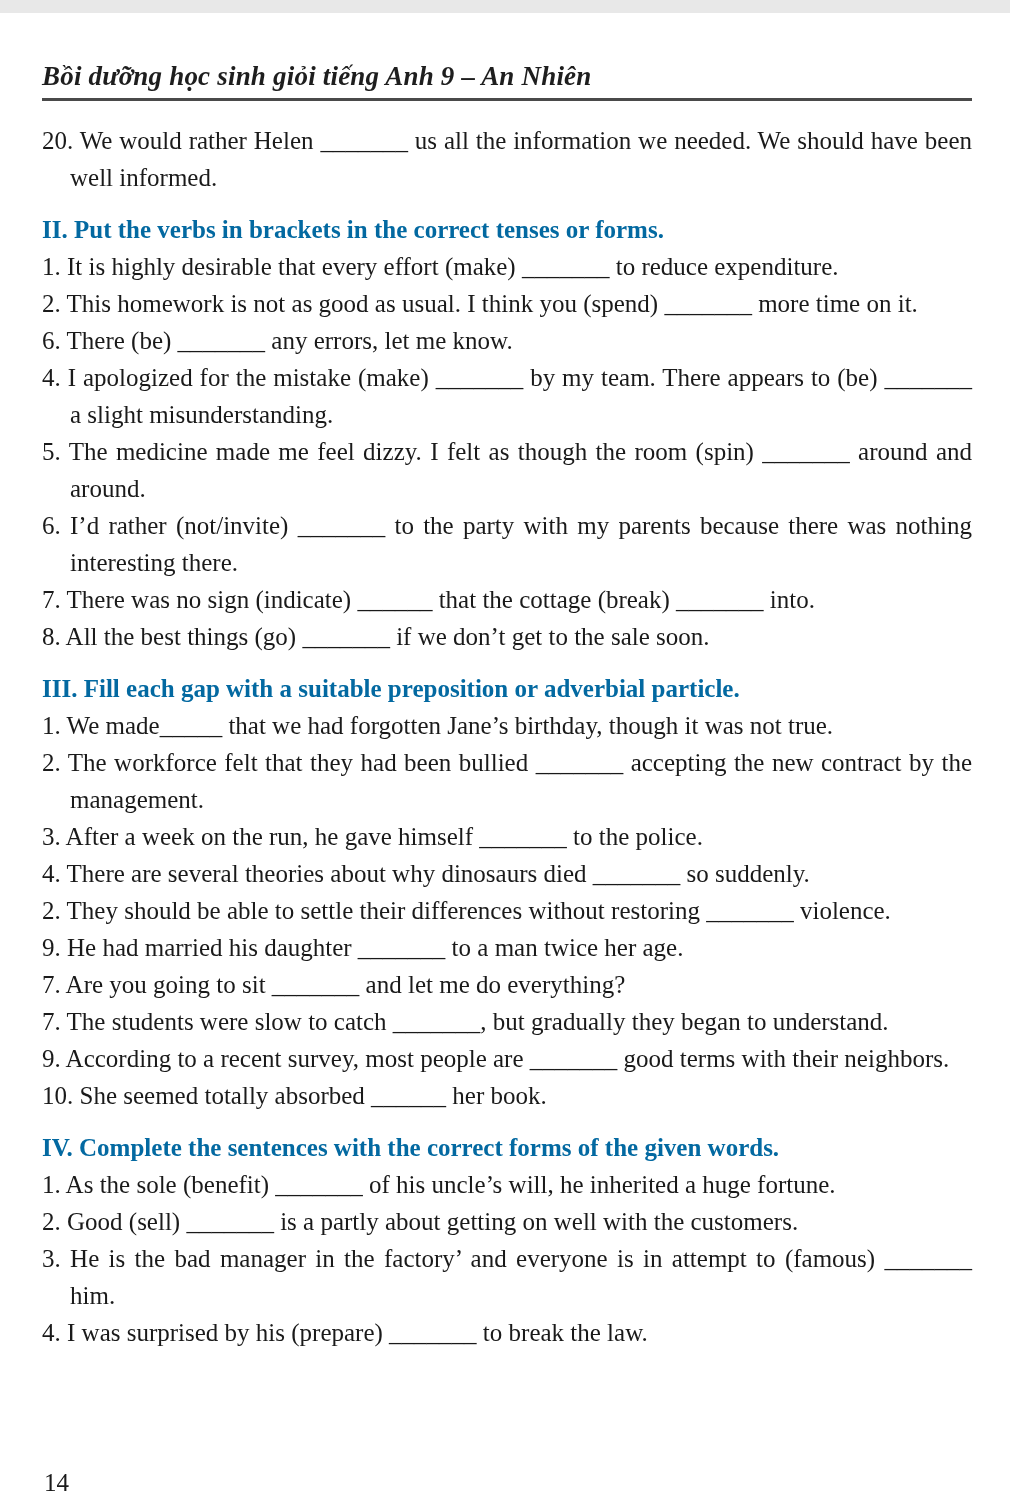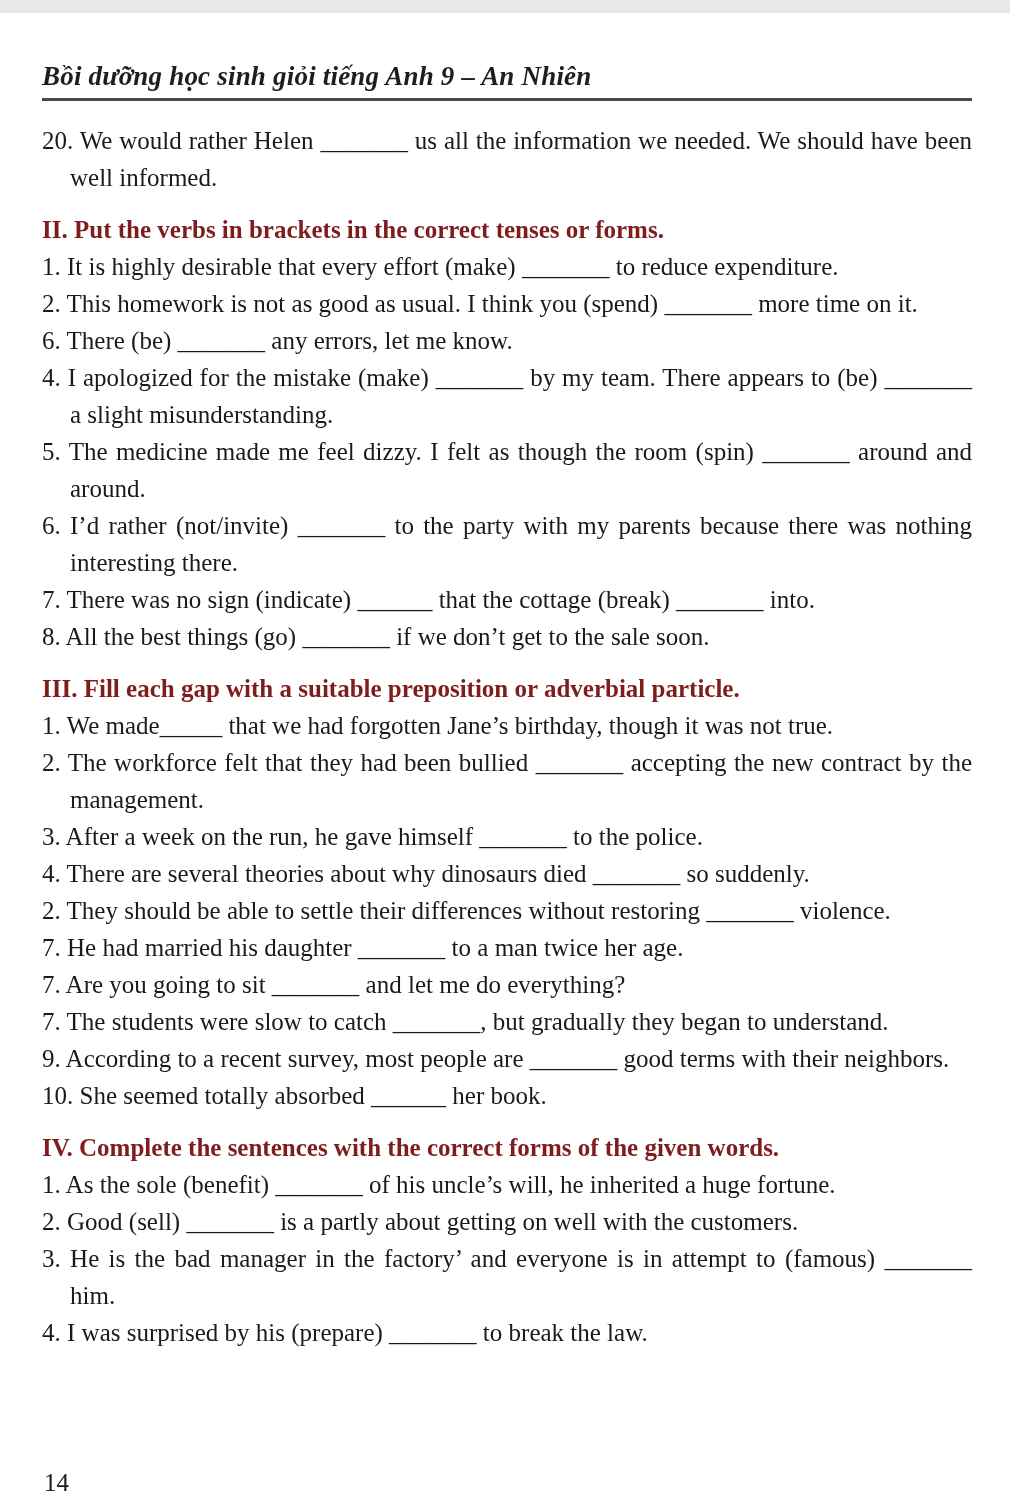--- a/index.html
+++ b/index.html
@@ -42,21 +42,21 @@
     display: grid;
     grid-template-columns: 233px 235px 235px auto;
     padding-left: 30px;
   }
   .opt { white-space: nowrap; }
   h2.sec {
     font-size: 25px;
     line-height: 37px;
     font-weight: bold;
     margin: 15px 0 0 0;
-    color: #7f1d1d;
+    color: #0369a1;
   }
   .footer {
     position: absolute;
     left: 44px;
     bottom: 16px;
     font-size: 25px;
     color: #1a1a1a;
   }
 </style>
 </head>
@@ -81,21 +81,21 @@
       <p class="item">6. I’d rather (not/invite) _______ to the party with my parents because there was nothing interesting there.</p>
       <p class="item">7. There was no sign (indicate) ______ that the cottage (break) _______ into.</p>
       <p class="item">8. All the best things (go) _______ if we don’t get to the sale soon.</p>
 
       <h2 class="sec">III. Fill each gap with a suitable preposition or adverbial particle.</h2>
       <p class="item">1. We made_____ that we had forgotten Jane’s birthday, though it was not true.</p>
       <p class="item">2. The workforce felt that they had been bullied _______ accepting the new contract by the management.</p>
       <p class="item">3. After a week on the run, he gave himself _______ to the police.</p>
       <p class="item">4. There are several theories about why dinosaurs died _______ so suddenly.</p>
       <p class="item">2. They should be able to settle their differences without restoring _______ violence.</p>
-      <p class="item">7. He had married his daughter _______ to a man twice her age.</p>
+      <p class="item">9. He had married his daughter _______ to a man twice her age.</p>
       <p class="item">7. Are you going to sit _______ and let me do everything?</p>
       <p class="item">7. The students were slow to catch _______, but gradually they began to understand.</p>
       <p class="item">9. According to a recent survey, most people are _______ good terms with their neighbors.</p>
       <p class="item">10. She seemed totally absorbed ______ her book.</p>
 
       <h2 class="sec">IV. Complete the sentences with the correct forms of the given words.</h2>
       <p class="item">1. As the sole (benefit) _______ of his uncle’s will, he inherited a huge fortune.</p>
       <p class="item">2. Good (sell) _______ is a partly about getting on well with the customers.</p>
       <p class="item">3. He is the bad manager in the factory’ and everyone is in attempt to (famous) _______ him.</p>
       <p class="item">4. I was surprised by his (prepare) _______ to break the law.</p>

